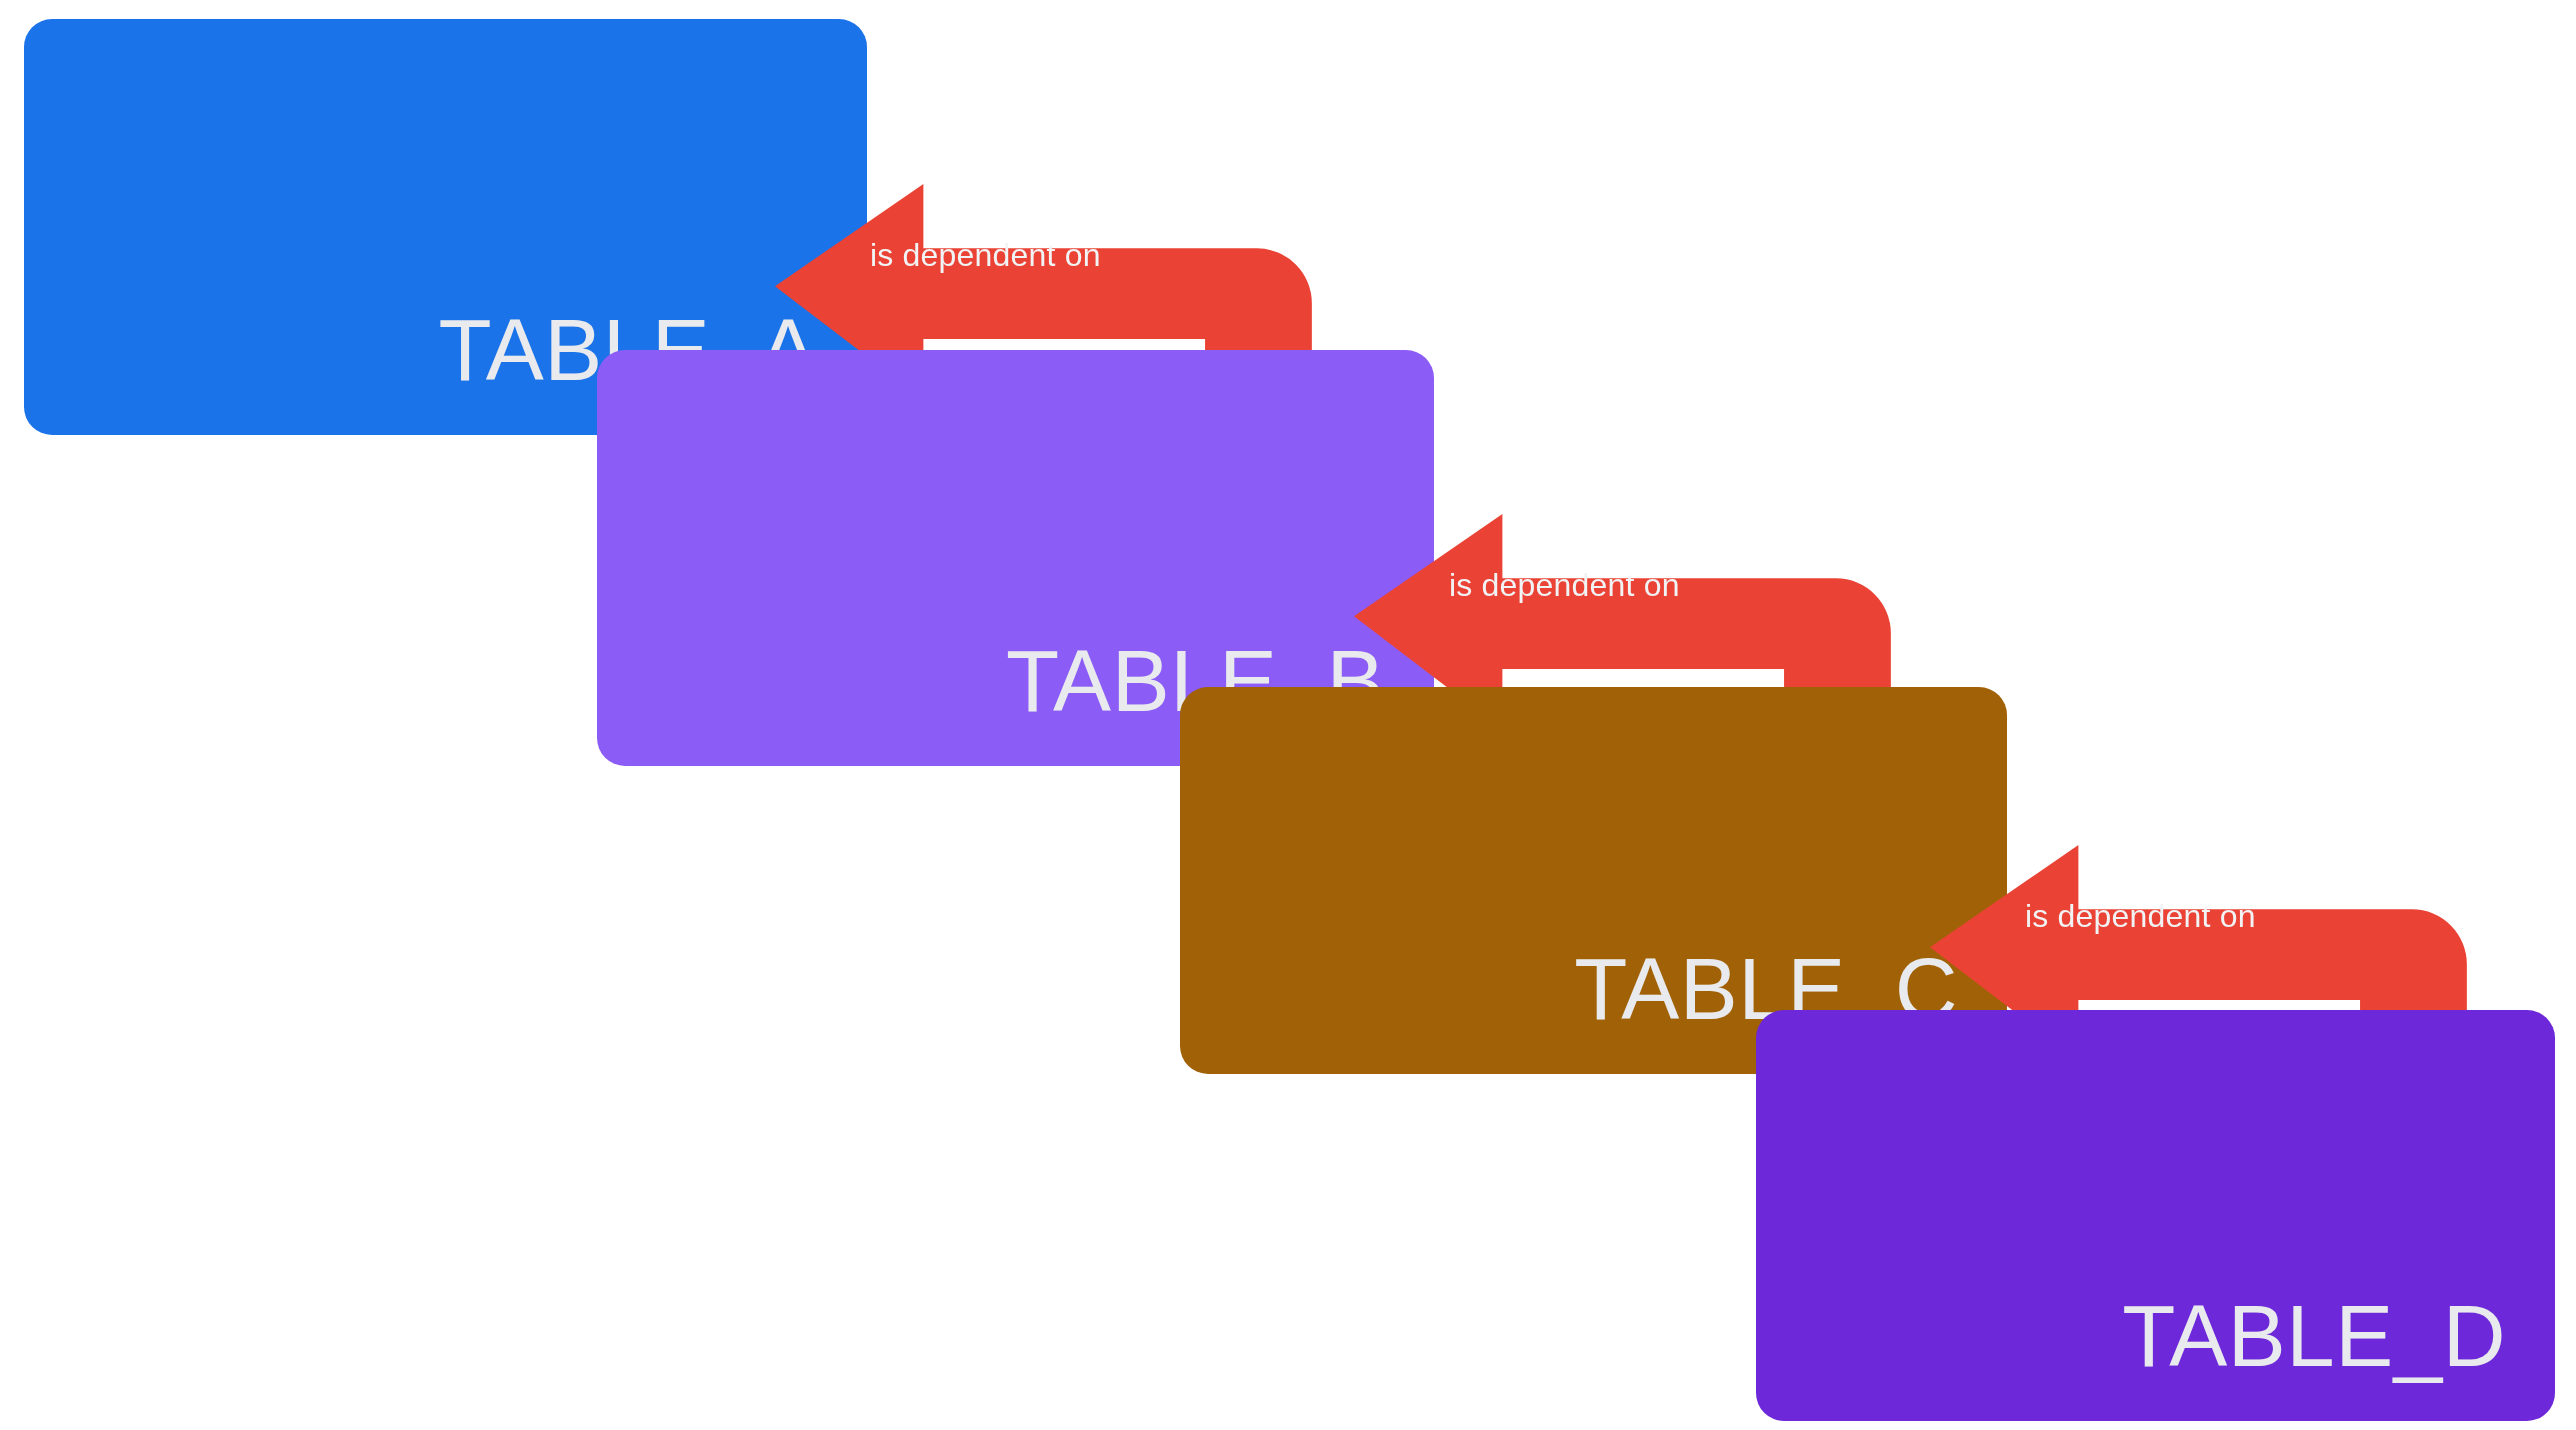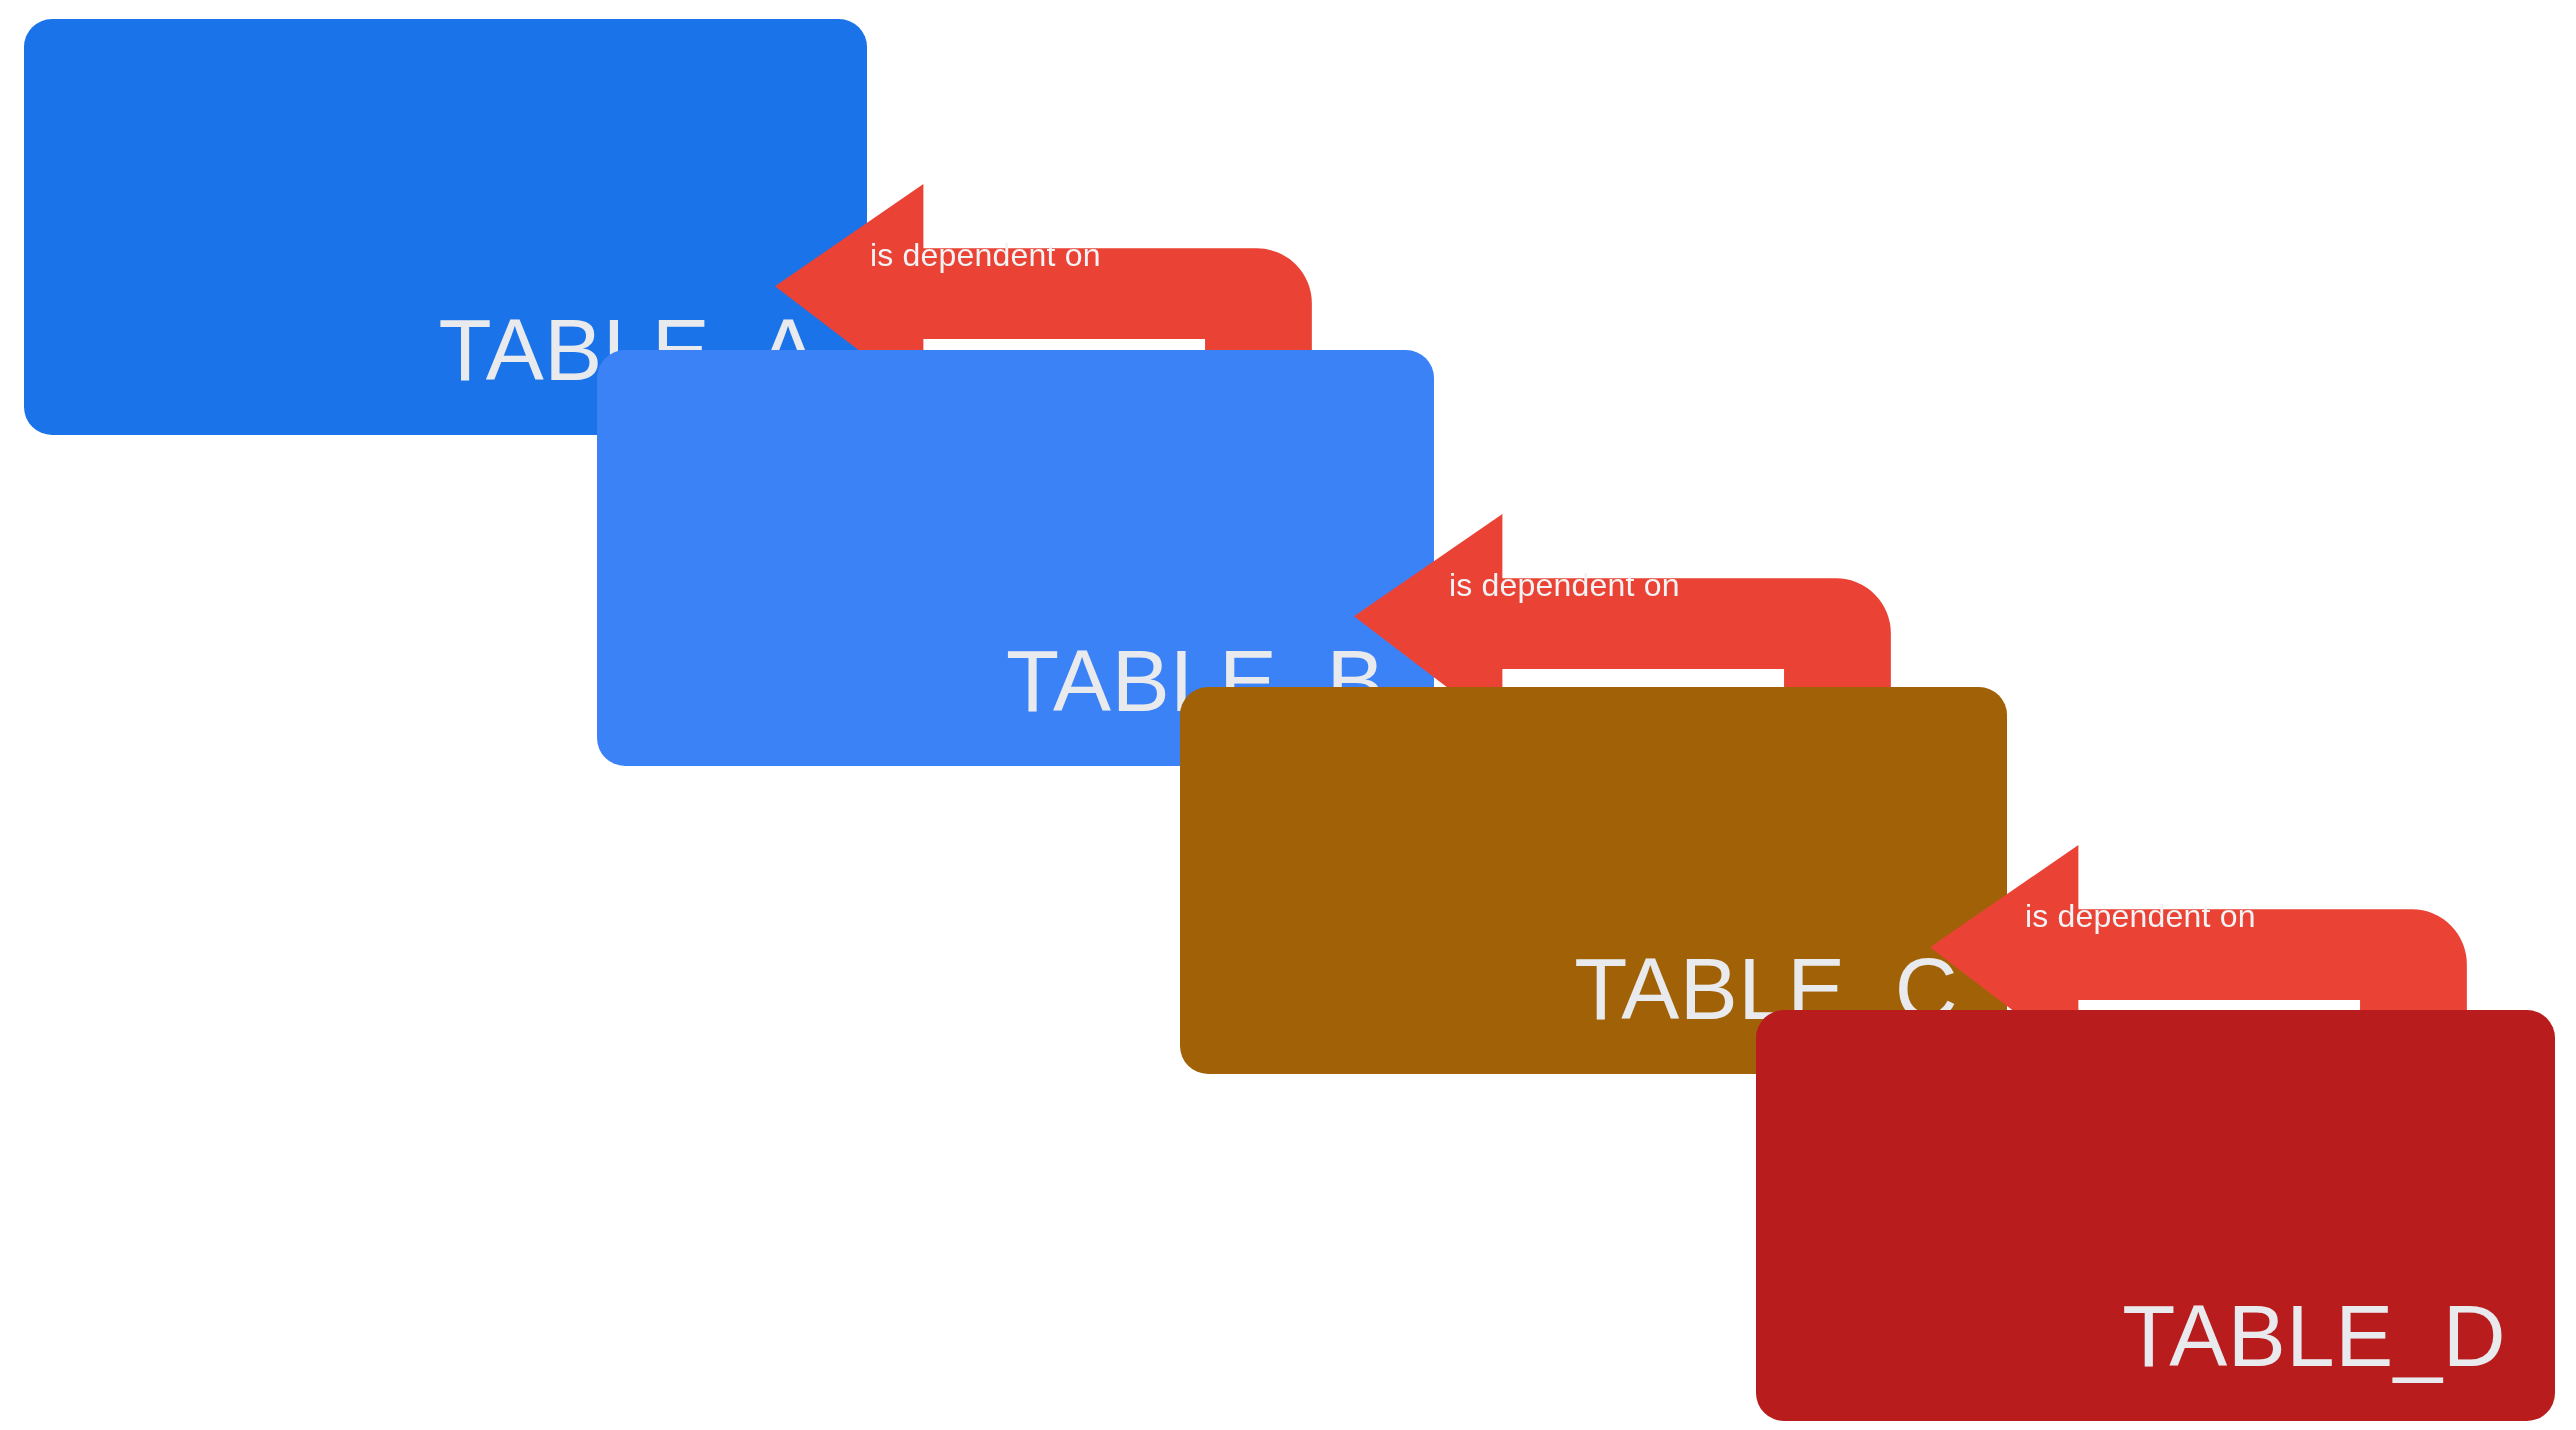--- a/index.html
+++ b/index.html
@@ -32,23 +32,23 @@
     color: #E8EAED;
     font-family: "Liberation Sans", sans-serif;
     font-size: 87px;
     font-weight: 400;
     letter-spacing: 0.5px;
     line-height: 1;
     white-space: nowrap;
   }
 
   #card-a { left: 23.6px;   top: 19px;   width: 843px; height: 416px; background: #1A73E8; z-index: 10; }
-  #card-b { left: 597px;  top: 350px;  width: 837px; height: 416px; background: #3b82f6; z-index: 30; }
+  #card-b { left: 597px;  top: 350px;  width: 837px; height: 416px; background: #8b5cf6; z-index: 30; }
   #card-c { left: 1180px; top: 687px;  width: 827px; height: 387px; background: #a16207; z-index: 50; }
-  #card-d { left: 1756px; top: 1010px; width: 799px; height: 411px; background: #b91c1c; z-index: 70; }
+  #card-d { left: 1756px; top: 1010px; width: 799px; height: 411px; background: #6d28d9; z-index: 70; }
 
   
   .arrow {
     position: absolute;
     display: block;
   }
   .arrow svg { display: block; overflow: visible; }
   .arrow-label {
     position: absolute;
     color: #F1F3F4;

